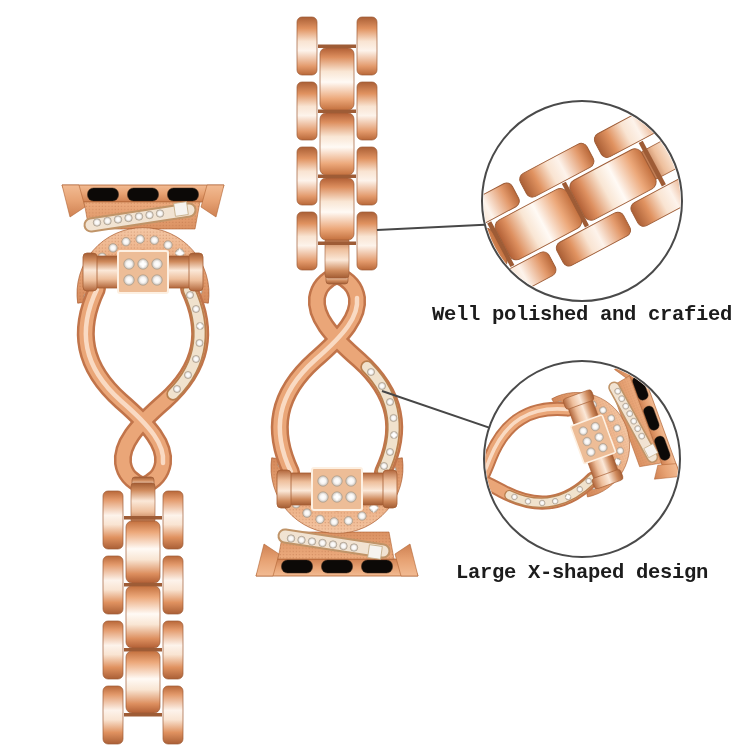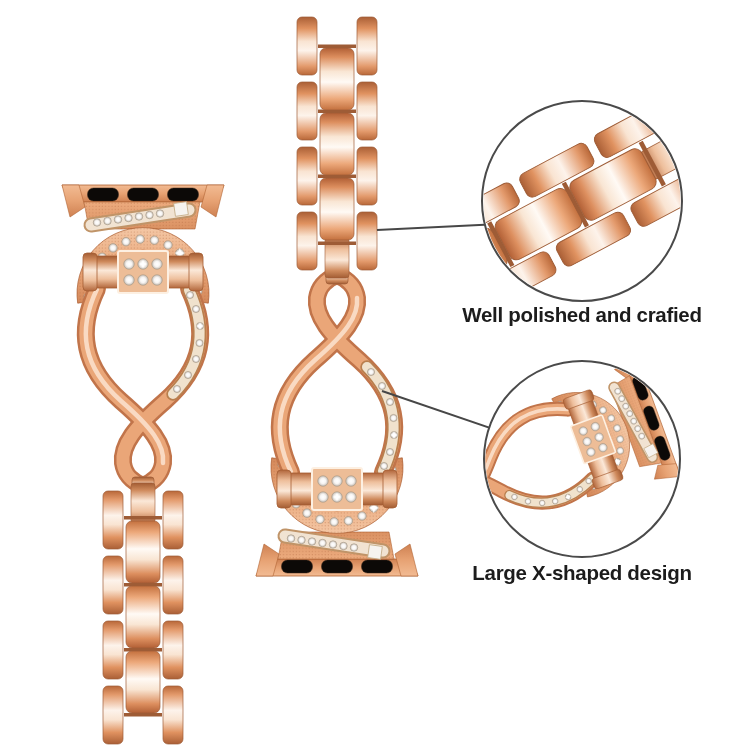--- a/index.html
+++ b/index.html
@@ -1,17 +1,17 @@
 <!DOCTYPE html>
 <html><head>
 <meta charset="utf-8">
 <style>
   html,body{margin:0;padding:0;background:#fff;}
   .stage{position:relative;width:750px;height:750px;background:#fff;overflow:hidden;
-         font-family:Liberation Sans, sans-serif;}
+         font-family:Liberation Mono, monospace;}
   .stage svg{position:absolute;left:0;top:0;}
   .callout-label{position:absolute;width:340px;text-align:center;
       font-weight:700;font-size:20.5px;letter-spacing:-0.3px;color:#1c1c1c;}
   #label-polish{left:412px;top:303px;}
   #label-xshape{left:412px;top:561px;}
   .olink{fill:url(#gLink);stroke:#9e5c36;stroke-width:.7;}
   .clink{fill:url(#gCLink);stroke:#9e5c36;stroke-width:.7;}
   .cbar{fill:#9e5c36;}
   .stone{fill:url(#gStone);stroke:#a1927f;stroke-width:.5;}
   .slot{fill:#0c0907;stroke:#3a2a1e;stroke-width:.5;}

